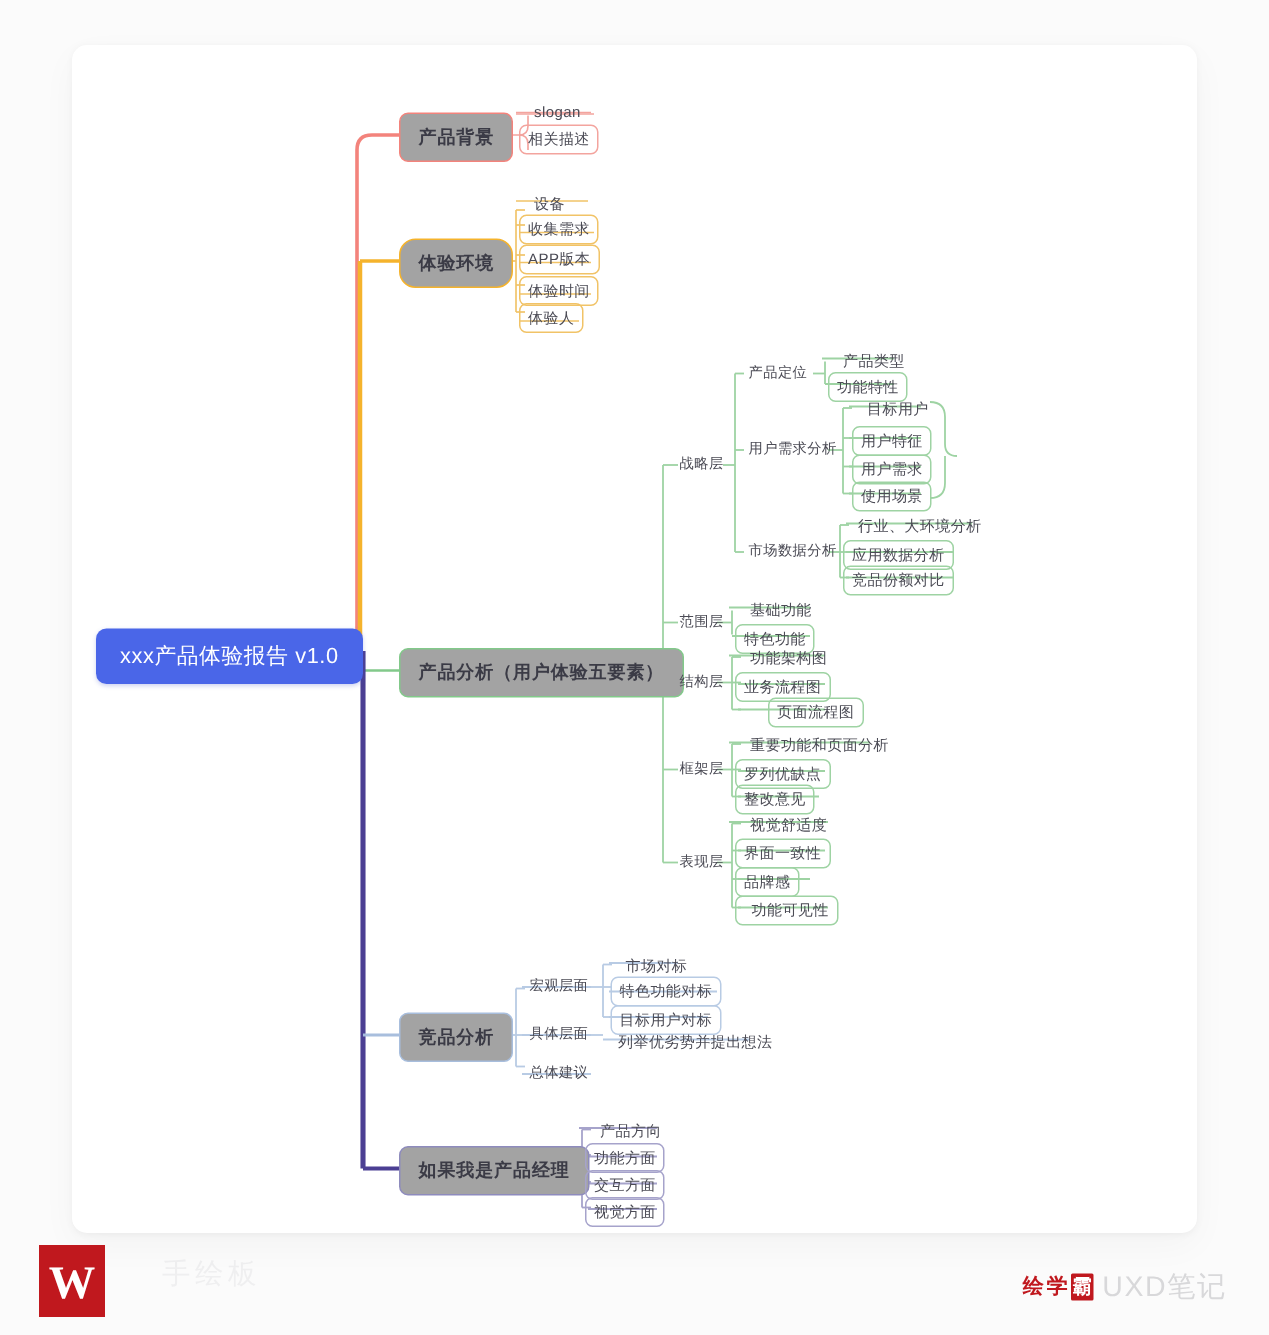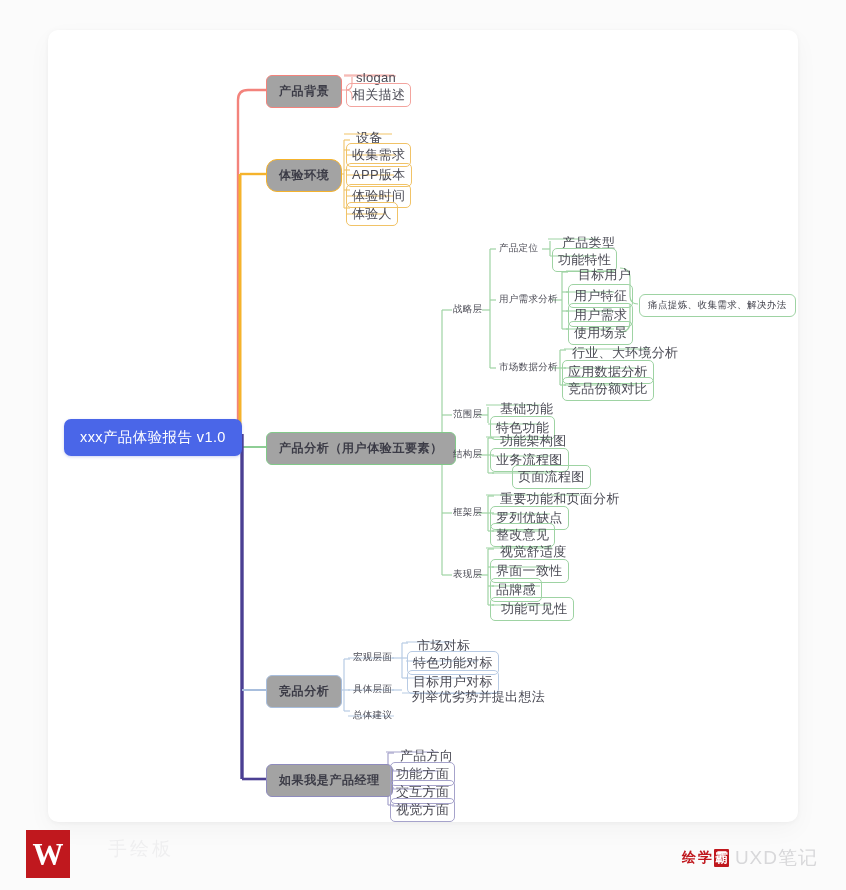--- a/index.html
+++ b/index.html
@@ -36,21 +36,21 @@
   .branch.orange { border-color:#f5b32c; }
   .branch.green  { border-color:#82c98a; }
   .branch.blue   { border-color:#a8bedd; }
   .branch.purple { border-color:#8e8bbd; }
 
   .sub {
     font-size:9.5px; color:#4b4b55; letter-spacing:0.3px;
     padding:1px 2px;
   }
   .leaf {
-    font-size:13px; color:#4b4b55; letter-spacing:0.3px;
+    font-size:10px; color:#4b4b55; letter-spacing:0.3px;
     padding:2px 5px; border-radius:5px; border:1px solid transparent;
   }
   .leaf.boxed.red    { border-color:#f3a49e; }
   .leaf.boxed.orange { border-color:#f1c367; }
   .leaf.boxed.green  { border-color:#9ed3a3; }
   .leaf.boxed.blue   { border-color:#b8cbe4; }
   .leaf.boxed.purple { border-color:#a6a3cb; }
   .leaf.plain { border-color:transparent; }
 
   .callout {
@@ -270,21 +270,20 @@
   <div class="node sub" style="left:451px; top:302px;">战略层</div>
   <div class="node sub" style="left:497px; top:241px;">产品定位</div>
   <div class="node leaf plain" style="left:556px; top:231px;">产品类型</div>
   <div class="node leaf boxed green" style="left:552px; top:248px;">功能特性</div>
 
   <div class="node sub" style="left:497px; top:292px;">用户需求分析</div>
   <div class="node leaf plain" style="left:572px; top:263px;">目标用户</div>
   <div class="node leaf boxed green" style="left:568px; top:284px;">用户特征</div>
   <div class="node leaf boxed green" style="left:568px; top:303px;">用户需求</div>
   <div class="node leaf boxed green" style="left:568px; top:321px;">使用场景</div>
-  <div class="node callout" style="left:639px; top:294px;">痛点提炼、收集需求、解决办法</div>
 
   <div class="node sub" style="left:497px; top:360px;">市场数据分析</div>
   <div class="node leaf plain" style="left:566px; top:341px;">行业、大环境分析</div>
   <div class="node leaf boxed green" style="left:562px; top:360px;">应用数据分析</div>
   <div class="node leaf boxed green" style="left:562px; top:377px;">竞品份额对比</div>
 
   <div class="node sub" style="left:451px; top:407px;font-family:Liberation Mono, monospace;">范围层</div>
   <div class="node leaf plain" style="left:494px; top:397px;">基础功能</div>
   <div class="node leaf boxed green" style="left:490px; top:416px;">特色功能</div>
 

